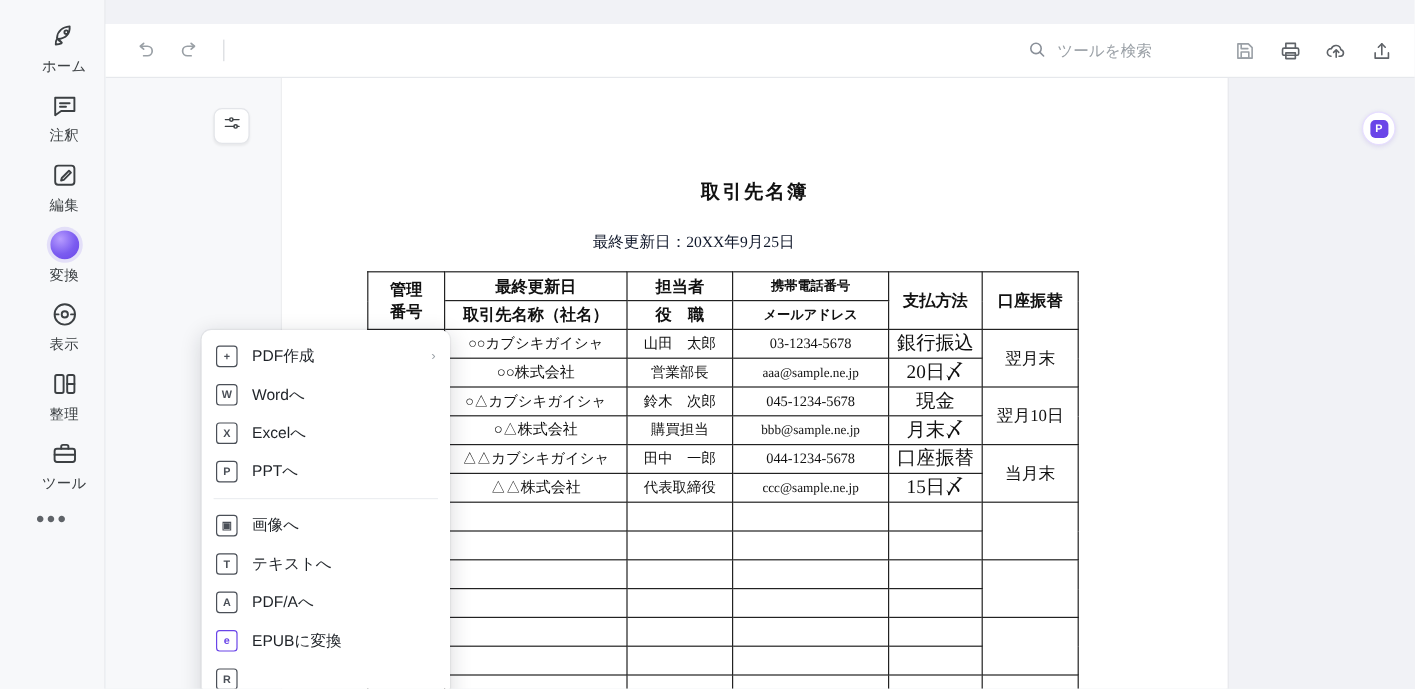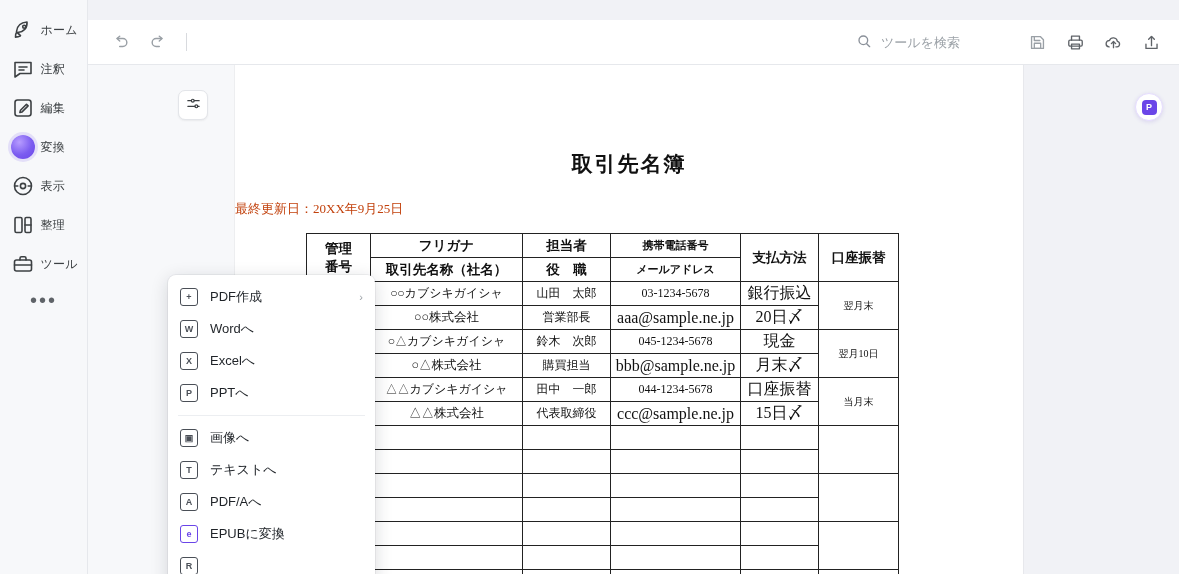--- a/index.html
+++ b/index.html
@@ -23,21 +23,21 @@
     background: #f7f8fa;
     border-right: 1px solid #e6e8ec;
     display: flex; flex-direction: column;
     align-items: center;
     padding-top: 10px;
     flex: 0 0 88px;
   }
   .rail-item {
     width: 88px;
     padding: 7px 0 6px 0;
-    display: flex; flex-direction: row; align-items: center;
+    display: flex; flex-direction: column; align-items: center;
     gap: 5px;
     cursor: pointer;
     margin-left: 20px;
   }
   .rail-icon {
     width: 26px; height: 26px;
     display: flex; align-items: center; justify-content: center;
     color: #3c4043;
   }
   .rail-icon svg { display: block; }
@@ -137,31 +137,31 @@
   .page {
     position: absolute;
     left: 147px; top: 0;
     width: 788px; min-height: 529px;
     background: #ffffff;
     box-shadow: 0 0 0 1px rgba(0,0,0,0.04);
   }
   .doc-title {
     text-align: center;
     font-family: "Liberation Serif", serif;
-    font-size: 21px;
+    font-size: 16px;
     font-weight: bold;
     color: #111;
     margin-top: 85px;
     letter-spacing: 2px;
   }
   .doc-sub {
-    text-align: left;
+    text-align: center;
     font-family: "Liberation Serif", serif;
     font-size: 13px;
-    color: #c2410c;
+    color: #0f172a;
     margin-top: 22px;
     padding-right: 102px;
   }
   table.contacts {
     border-collapse: collapse;
     margin: 15px 0 0 71px;
     width: 592px;
     font-family: "Liberation Serif", serif;
     table-layout: fixed;
   }
@@ -179,23 +179,23 @@
   .c3 { width: 130px; }
   .c4 { width: 78px; }
   .c5 { width: 80px; }
   .hd { font-size: 13.5px; font-weight: bold; }
   .hd-small { font-size: 11px; font-weight: bold; }
   .idx { font-size: 12.5px; }
   .kana { font-size: 12px; color: #3a3a3a; }
   .name { font-size: 12.5px; }
   .person { font-size: 12px; }
   .tel { font-size: 12px; }
-  .mail { font-size: 16px; color: #3a3a3a; }
+  .mail { font-size: 11px; color: #3a3a3a; }
   .pay { font-size: 16px; }
-  .cond { font-size: 10px; }
+  .cond { font-size: 14px; }
   .empty-row td { height: 24px; }
 
   
   .menu {
     position: absolute;
     left: 80px; top: 210px;
     width: 207px;
     background: #ffffff;
     border-radius: 8px;
     box-shadow: 0 4px 18px rgba(16,24,40,0.16), 0 0 0 1px rgba(16,24,40,0.05);
@@ -413,21 +413,21 @@
         <div class="doc-title">取引先名簿</div>
         <div class="doc-sub">最終更新日：20XX年9月25日</div>
 
         <table class="contacts">
           <tbody>
             <tr>
               <td class="c0 hd" rowspan="2">
                 <div>管理</div>
                 <div>番号</div>
               </td>
-              <td class="c1 hd">フリガナ</td>
+              <td class="c1 hd">最終更新日</td>
               <td class="c2 hd">担当者</td>
               <td class="c3 hd-small">携帯電話番号</td>
               <td class="c4 hd" rowspan="2">支払方法</td>
               <td class="c5 hd" rowspan="2">口座振替</td>
             </tr>
             <tr>
               <td class="hd">取引先名称（社名）</td>
               <td class="hd">役　職</td>
               <td class="hd-small">メールアドレス</td>
             </tr>

